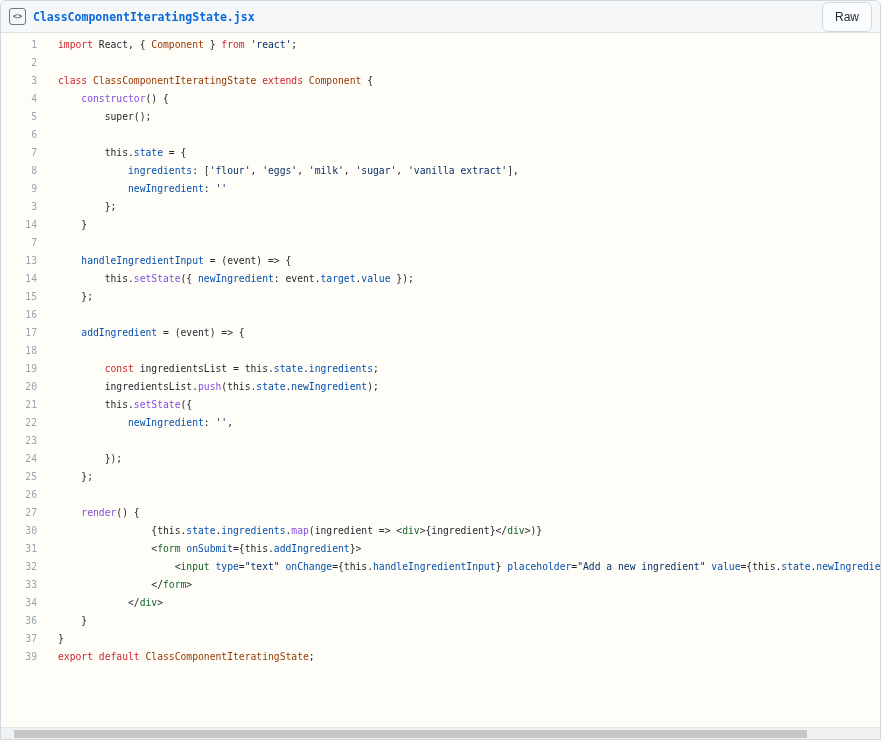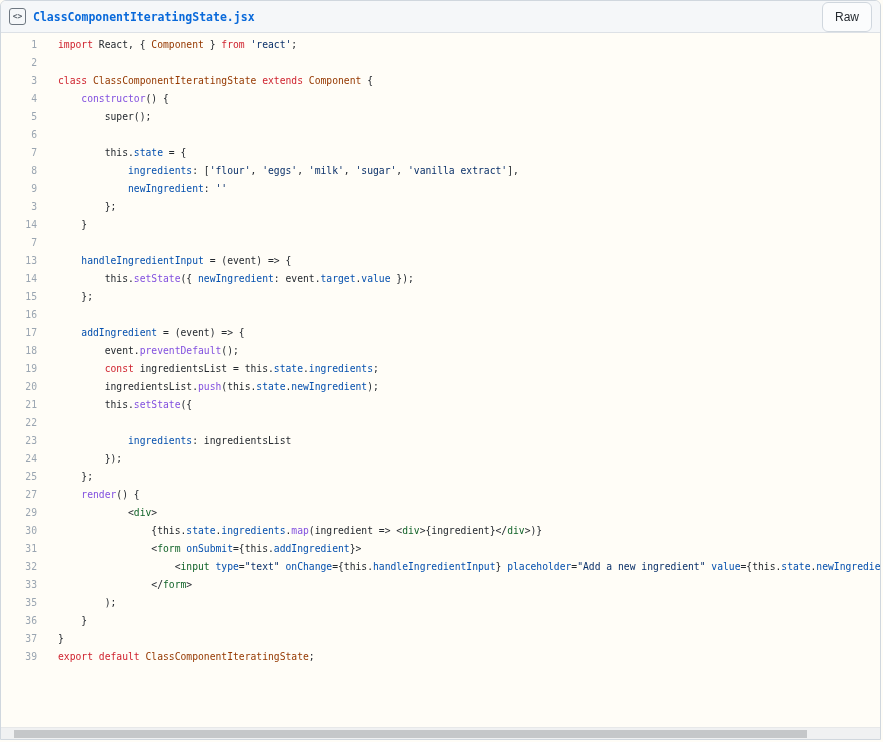--- a/index.html
+++ b/index.html
@@ -81,35 +81,35 @@
       <div class="row"><span class="ln">8</span><span class="src"><span style="color: rgb(36, 41, 47);">            </span><span style="color: rgb(5, 80, 174);">ingredients</span><span style="color: rgb(36, 41, 47);">: [</span><span style="color: rgb(10, 48, 105);">'flour'</span><span style="color: rgb(36, 41, 47);">, </span><span style="color: rgb(10, 48, 105);">'eggs'</span><span style="color: rgb(36, 41, 47);">, </span><span style="color: rgb(10, 48, 105);">'milk'</span><span style="color: rgb(36, 41, 47);">, </span><span style="color: rgb(10, 48, 105);">'sugar'</span><span style="color: rgb(36, 41, 47);">, </span><span style="color: rgb(10, 48, 105);">'vanilla extract'</span><span style="color: rgb(36, 41, 47);">],</span></span></div>
       <div class="row"><span class="ln">9</span><span class="src"><span style="color: rgb(36, 41, 47);">            </span><span style="color: rgb(5, 80, 174);">newIngredient</span><span style="color: rgb(36, 41, 47);">: </span><span style="color: rgb(10, 48, 105);">''</span></span></div>
       <div class="row"><span class="ln">3</span><span class="src"><span style="color: rgb(36, 41, 47);">        };</span></span></div>
       <div class="row"><span class="ln">14</span><span class="src"><span style="color: rgb(36, 41, 47);">    }</span></span></div>
       <div class="row"><span class="ln">7</span><span class="src"></span></div>
       <div class="row"><span class="ln">13</span><span class="src"><span style="color: rgb(36, 41, 47);">    </span><span style="color: rgb(5, 80, 174);">handleIngredientInput</span><span style="color: rgb(36, 41, 47);"> = (event) =&gt; {</span></span></div>
       <div class="row"><span class="ln">14</span><span class="src"><span style="color: rgb(36, 41, 47);">        this.</span><span style="color: rgb(130, 80, 223);">setState</span><span style="color: rgb(36, 41, 47);">({ </span><span style="color: rgb(5, 80, 174);">newIngredient</span><span style="color: rgb(36, 41, 47);">: event.</span><span style="color: rgb(5, 80, 174);">target</span><span style="color: rgb(36, 41, 47);">.</span><span style="color: rgb(5, 80, 174);">value</span><span style="color: rgb(36, 41, 47);"> });</span></span></div>
       <div class="row"><span class="ln">15</span><span class="src"><span style="color: rgb(36, 41, 47);">    };</span></span></div>
       <div class="row"><span class="ln">16</span><span class="src"></span></div>
       <div class="row"><span class="ln">17</span><span class="src"><span style="color: rgb(36, 41, 47);">    </span><span style="color: rgb(5, 80, 174);">addIngredient</span><span style="color: rgb(36, 41, 47);"> = (event) =&gt; {</span></span></div>
-      <div class="row"><span class="ln">18</span><span class="src"><span style="color: rgb(36, 41, 47);">        event.</span><span style="color: rgb(130, 80, 223);">preventDefault</span><span style="color: rgb(36, 41, 47);">();</span></span></div>
+      <div class="row"><span class="ln">18</span></div>
       <div class="row"><span class="ln">19</span><span class="src"><span style="color: rgb(36, 41, 47);">        </span><span style="color: rgb(207, 34, 46);">const</span><span style="color: rgb(36, 41, 47);"> ingredientsList = this.</span><span style="color: rgb(5, 80, 174);">state</span><span style="color: rgb(36, 41, 47);">.</span><span style="color: rgb(5, 80, 174);">ingredients</span><span style="color: rgb(36, 41, 47);">;</span></span></div>
       <div class="row"><span class="ln">20</span><span class="src"><span style="color: rgb(36, 41, 47);">        ingredientsList.</span><span style="color: rgb(130, 80, 223);">push</span><span style="color: rgb(36, 41, 47);">(this.</span><span style="color: rgb(5, 80, 174);">state</span><span style="color: rgb(36, 41, 47);">.</span><span style="color: rgb(5, 80, 174);">newIngredient</span><span style="color: rgb(36, 41, 47);">);</span></span></div>
       <div class="row"><span class="ln">21</span><span class="src"><span style="color: rgb(36, 41, 47);">        this.</span><span style="color: rgb(130, 80, 223);">setState</span><span style="color: rgb(36, 41, 47);">({</span></span></div>
-      <div class="row"><span class="ln">22</span></div>
-      <div class="row"><span class="ln">23</span><span class="src"><span style="color: rgb(36, 41, 47);">            </span><span style="color: rgb(5, 80, 174);">ingredients</span><span style="color: rgb(36, 41, 47);">: ingredientsList</span></span></div>
+      <div class="row"><span class="ln">22</span><span class="src"><span style="color: rgb(36, 41, 47);">            </span><span style="color: rgb(5, 80, 174);">newIngredient</span><span style="color: rgb(36, 41, 47);">: </span><span style="color: rgb(10, 48, 105);">''</span><span style="color: rgb(36, 41, 47);">,</span></span></div>
+      <div class="row"><span class="ln">23</span></div>
       <div class="row"><span class="ln">24</span><span class="src"><span style="color: rgb(36, 41, 47);">        });</span></span></div>
       <div class="row"><span class="ln">25</span><span class="src"><span style="color: rgb(36, 41, 47);">    };</span></span></div>
+      <div class="row"><span class="ln">26</span><span class="src"></span></div>
       <div class="row"><span class="ln">27</span><span class="src"><span style="color: rgb(36, 41, 47);">    </span><span style="color: rgb(130, 80, 223);">render</span><span style="color: rgb(36, 41, 47);">() {</span></span></div>
-      <div class="row"><span class="ln">29</span><span class="src"><span style="color: rgb(36, 41, 47);">            &lt;</span><span style="color: rgb(17, 99, 41);">div</span><span style="color: rgb(36, 41, 47);">&gt;</span></span></div>
       <div class="row"><span class="ln">30</span><span class="src"><span style="color: rgb(36, 41, 47);">                {this.</span><span style="color: rgb(5, 80, 174);">state</span><span style="color: rgb(36, 41, 47);">.</span><span style="color: rgb(5, 80, 174);">ingredients</span><span style="color: rgb(36, 41, 47);">.</span><span style="color: rgb(130, 80, 223);">map</span><span style="color: rgb(36, 41, 47);">(ingredient =&gt; &lt;</span><span style="color: rgb(17, 99, 41);">div</span><span style="color: rgb(36, 41, 47);">&gt;{ingredient}&lt;/</span><span style="color: rgb(17, 99, 41);">div</span><span style="color: rgb(36, 41, 47);">&gt;)}</span></span></div>
       <div class="row"><span class="ln">31</span><span class="src"><span style="color: rgb(36, 41, 47);">                &lt;</span><span style="color: rgb(17, 99, 41);">form</span><span style="color: rgb(36, 41, 47);"> </span><span style="color: rgb(5, 80, 174);">onSubmit</span><span style="color: rgb(36, 41, 47);">={this.</span><span style="color: rgb(5, 80, 174);">addIngredient</span><span style="color: rgb(36, 41, 47);">}&gt;</span></span></div>
       <div class="row"><span class="ln">32</span><span class="src"><span style="color: rgb(36, 41, 47);">                    &lt;</span><span style="color: rgb(17, 99, 41);">input</span><span style="color: rgb(36, 41, 47);"> </span><span style="color: rgb(5, 80, 174);">type</span><span style="color: rgb(36, 41, 47);">=</span><span style="color: rgb(10, 48, 105);">"text"</span><span style="color: rgb(36, 41, 47);"> </span><span style="color: rgb(5, 80, 174);">onChange</span><span style="color: rgb(36, 41, 47);">={this.</span><span style="color: rgb(5, 80, 174);">handleIngredientInput</span><span style="color: rgb(36, 41, 47);">} </span><span style="color: rgb(5, 80, 174);">placeholder</span><span style="color: rgb(36, 41, 47);">=</span><span style="color: rgb(10, 48, 105);">"Add a new ingredient"</span><span style="color: rgb(36, 41, 47);"> </span><span style="color: rgb(5, 80, 174);">value</span><span style="color: rgb(36, 41, 47);">={this.</span><span style="color: rgb(5, 80, 174);">state</span><span style="color: rgb(36, 41, 47);">.</span><span style="color: rgb(5, 80, 174);">newIngredient</span></span></div>
       <div class="row"><span class="ln">33</span><span class="src"><span style="color: rgb(36, 41, 47);">                &lt;/</span><span style="color: rgb(17, 99, 41);">form</span><span style="color: rgb(36, 41, 47);">&gt;</span></span></div>
-      <div class="row"><span class="ln">35</span><span class="src"><span style="color: rgb(36, 41, 47);">        );</span></span></div>
+      <div class="row"><span class="ln">34</span><span class="src"><span style="color: rgb(36, 41, 47);">            &lt;/</span><span style="color: rgb(17, 99, 41);">div</span><span style="color: rgb(36, 41, 47);">&gt;</span></span></div>
       <div class="row"><span class="ln">36</span><span class="src"><span style="color: rgb(36, 41, 47);">    }</span></span></div>
       <div class="row"><span class="ln">37</span><span class="src"><span style="color: rgb(36, 41, 47);">}</span></span></div>
       <div class="row"><span class="ln">39</span><span class="src"><span style="color: rgb(207, 34, 46);">export</span><span style="color: rgb(36, 41, 47);"> </span><span style="color: rgb(207, 34, 46);">default</span><span style="color: rgb(36, 41, 47);"> </span><span style="color: rgb(149, 56, 0);">ClassComponentIteratingState</span><span style="color: rgb(36, 41, 47);">;</span></span></div>
     </div>
 
   <div class="hscroll">
     <div class="hthumb"></div>
   </div>
 
 </div>

